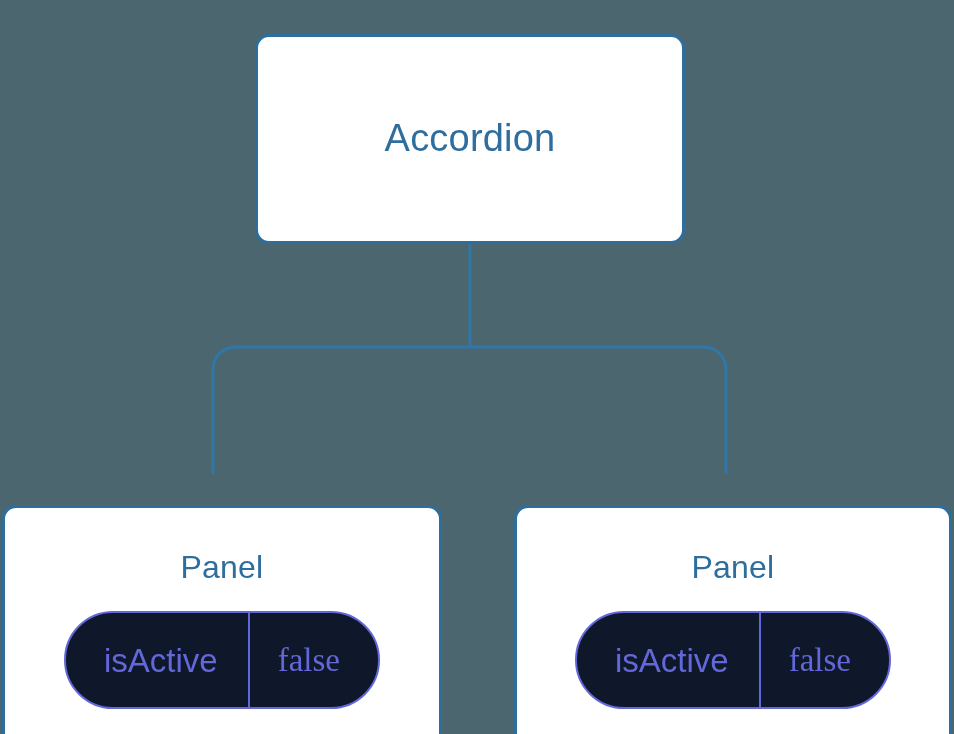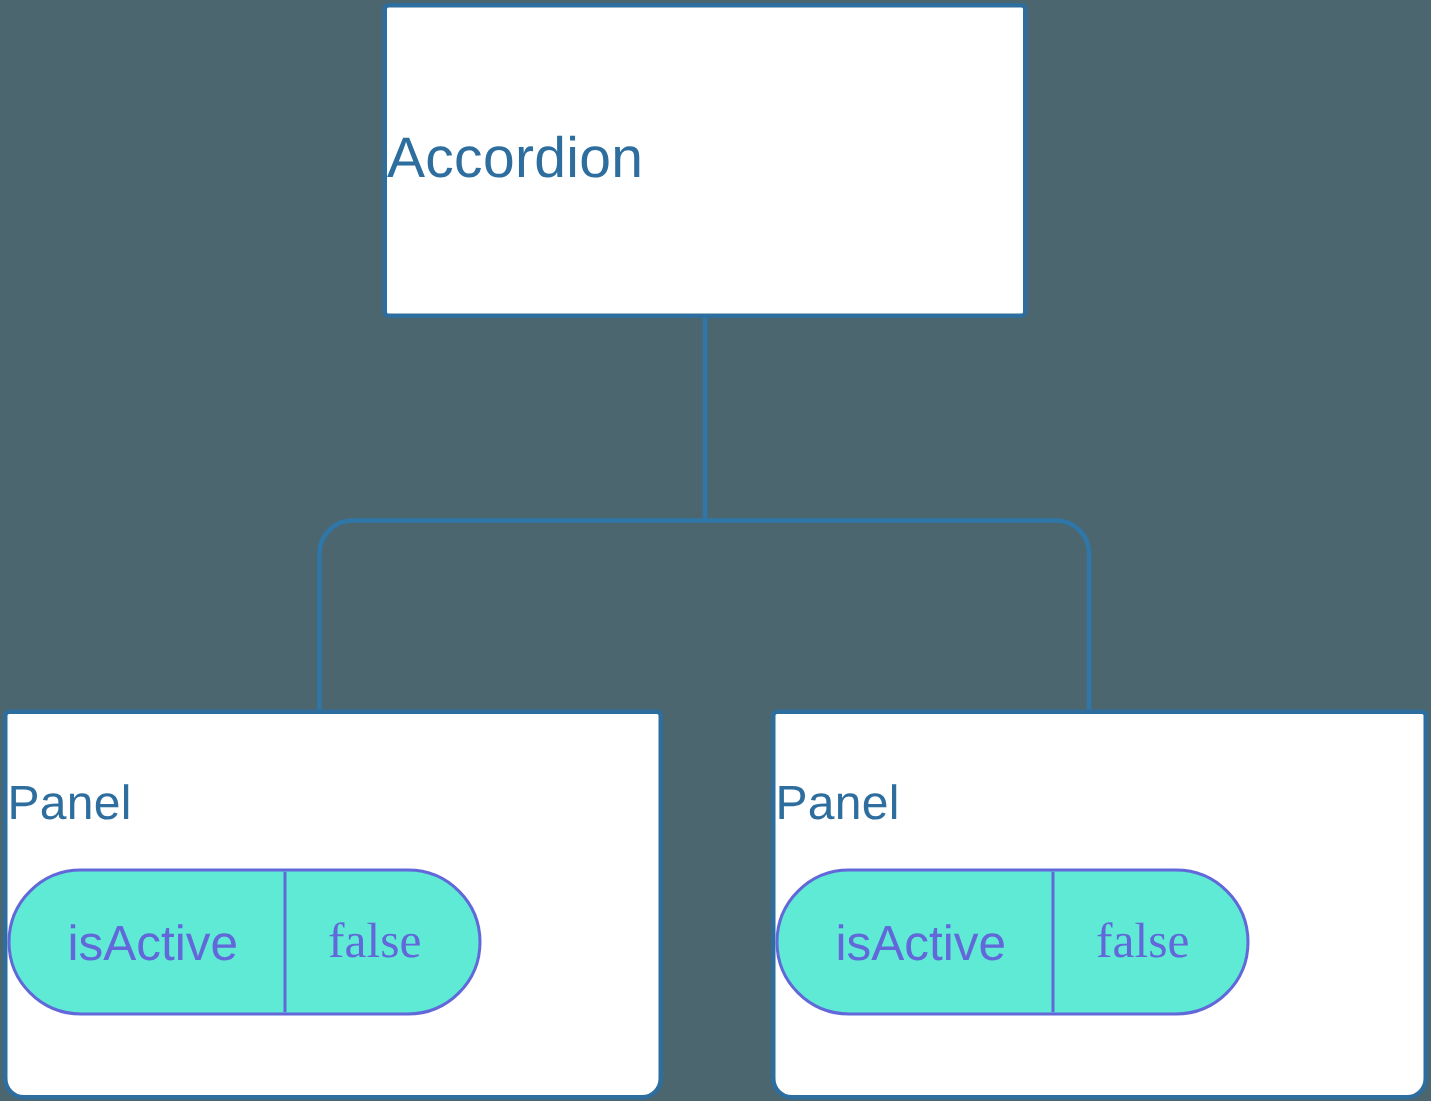--- a/index.html
+++ b/index.html
@@ -32,25 +32,26 @@
     z-index: 1;
     pointer-events: none;
   }
 
   
   .node-box {
     position: absolute;
     z-index: 2;
     background: #ffffff;
     border: 3px solid #2e6e9e;
-    border-radius: 4px;
+    border-radius: 14px;
     box-sizing: border-box;
     display: flex;
     flex-direction: column;
-    align-items: flex-start;
+    align-items: center;
+    margin-top: 32px;
   }
 
   
   #node-accordion {
     left: 255px;
     top: 2px;
     width: 430px;
     height: 210px;
     justify-content: center;
   }
@@ -86,21 +87,21 @@
     font-size: 32px;
   }
 
   
   .prop-pill {
     margin-top: 26px;
     display: inline-flex;
     align-items: stretch;
     border: 2px solid #6268d9;
     border-radius: 999px;
-    background: #5eead4;
+    background: #0f172a;
     height: 98px;
     box-sizing: border-box;
     overflow: hidden;
   }
   .prop-key,
   .prop-value {
     display: flex;
     align-items: center;
     justify-content: center;
     color: #6268d9;

